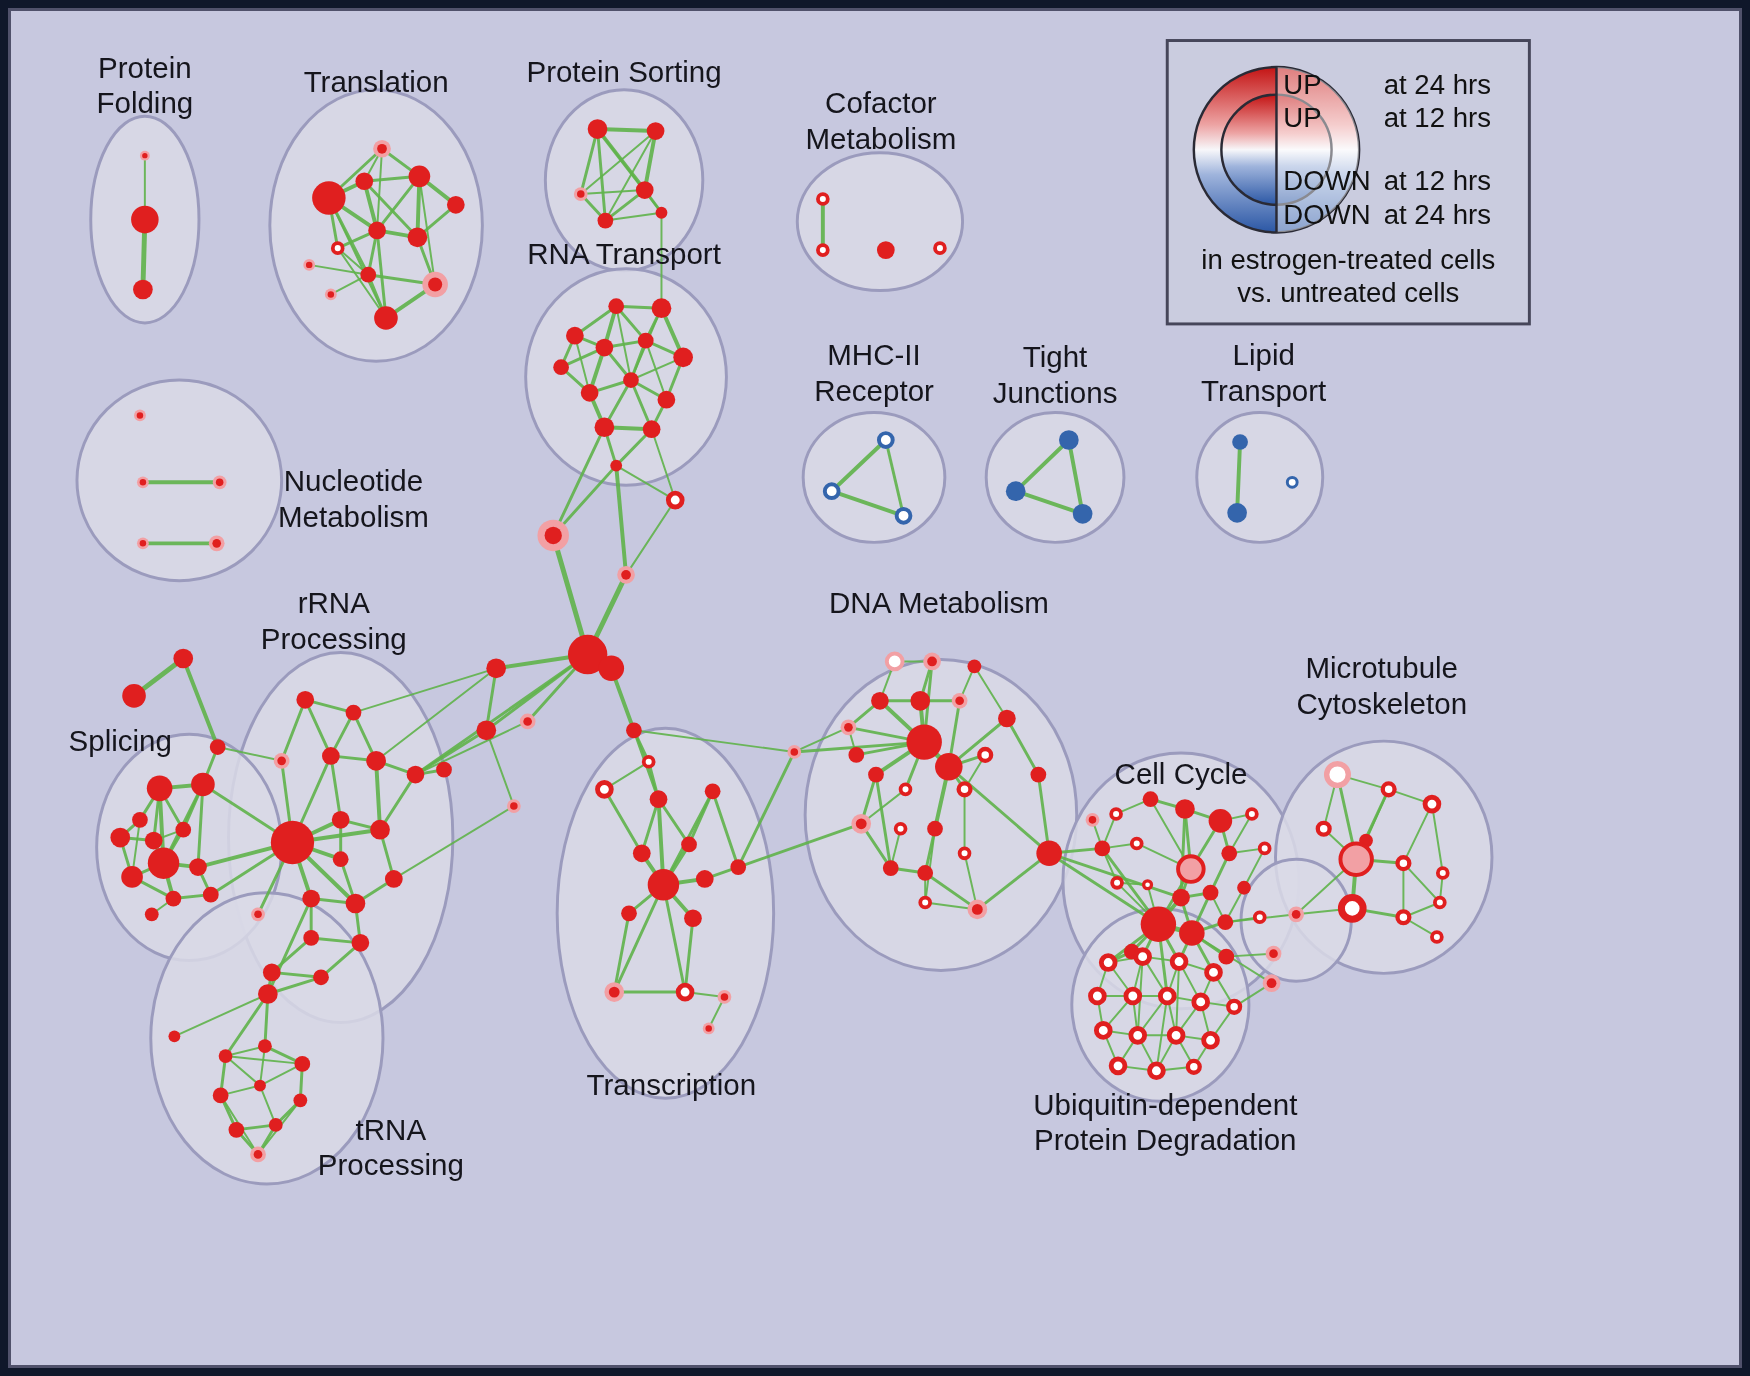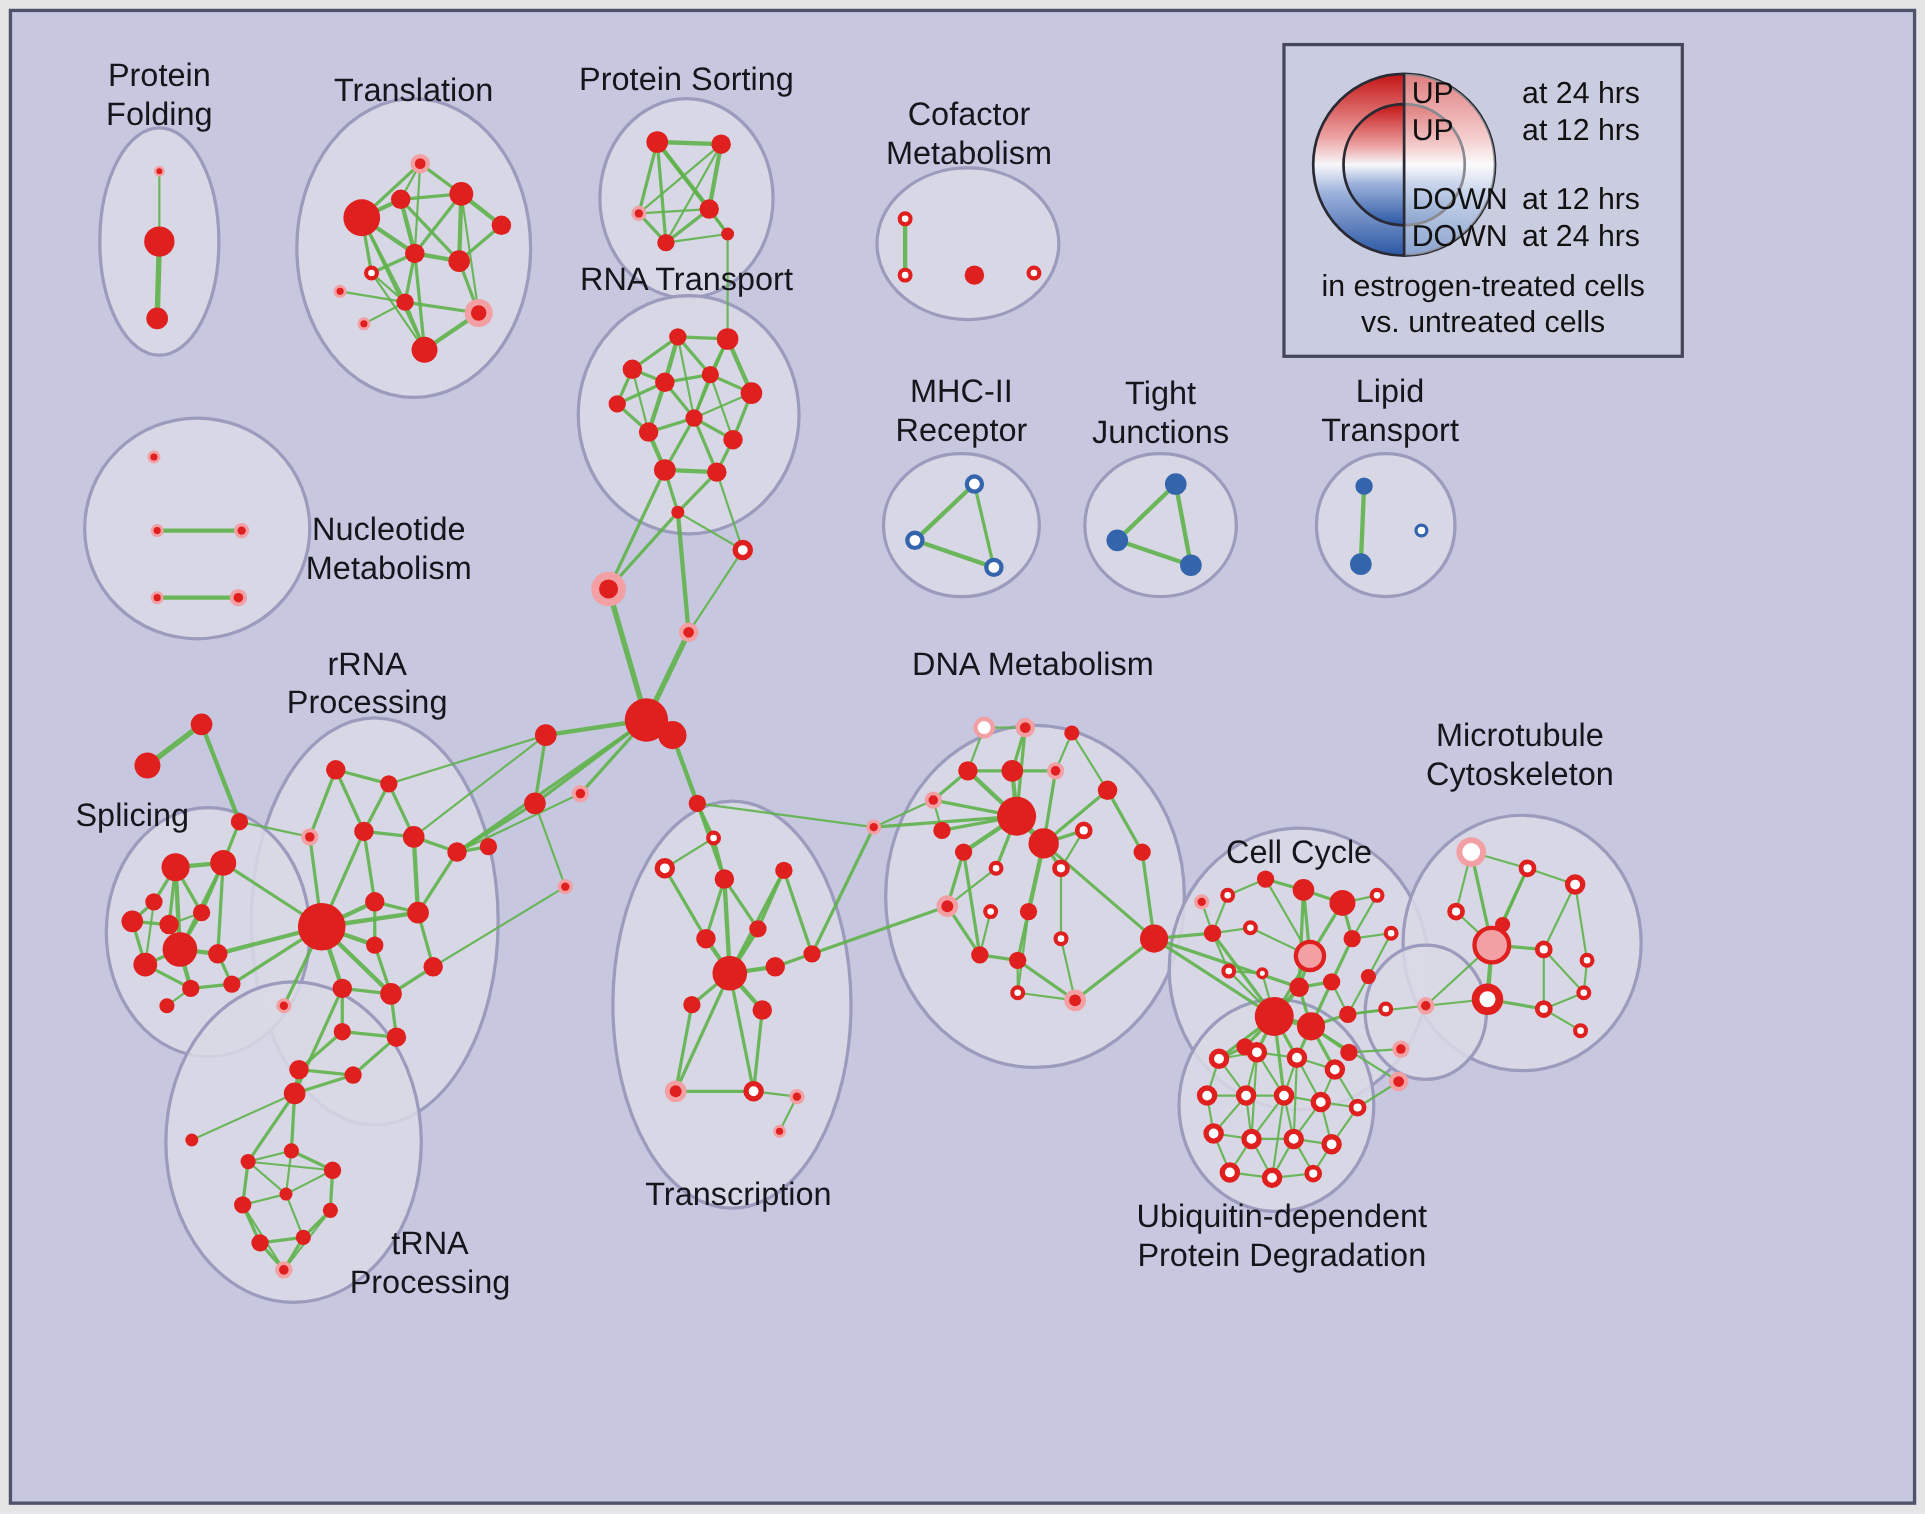--- a/index.html
+++ b/index.html
@@ -1,16 +1,16 @@
 <!DOCTYPE html>
 <html><head>
 <meta charset="utf-8">
 <style>
   html,body{margin:0;padding:0;background:#ffffff;font-family:"Liberation Sans",sans-serif;}
-  .page{width:1750px;height:1376px;box-sizing:border-box;padding:8px;background:#e5e5e5;}
+  .page{width:1750px;height:1376px;box-sizing:border-box;padding:8px;background:#0f172a;}
   .frame{width:100%;height:100%;box-sizing:border-box;border:3px solid #50516b;background:#c7c8df;}
   svg{display:block;width:100%;height:100%;}
   .cluster-label{font-size:30px;fill:#15151c;text-anchor:middle;font-family:"Liberation Sans",sans-serif;}
   .legend-box{fill:#caccdf;stroke:#46465a;stroke-width:3;}
   .legend-text{font-size:28px;fill:#111111;font-family:"Liberation Sans",sans-serif;}
   .legend-caption{font-size:28px;fill:#111111;text-anchor:middle;font-family:"Liberation Sans",sans-serif;}
 </style>
 </head>
 <body>
 

